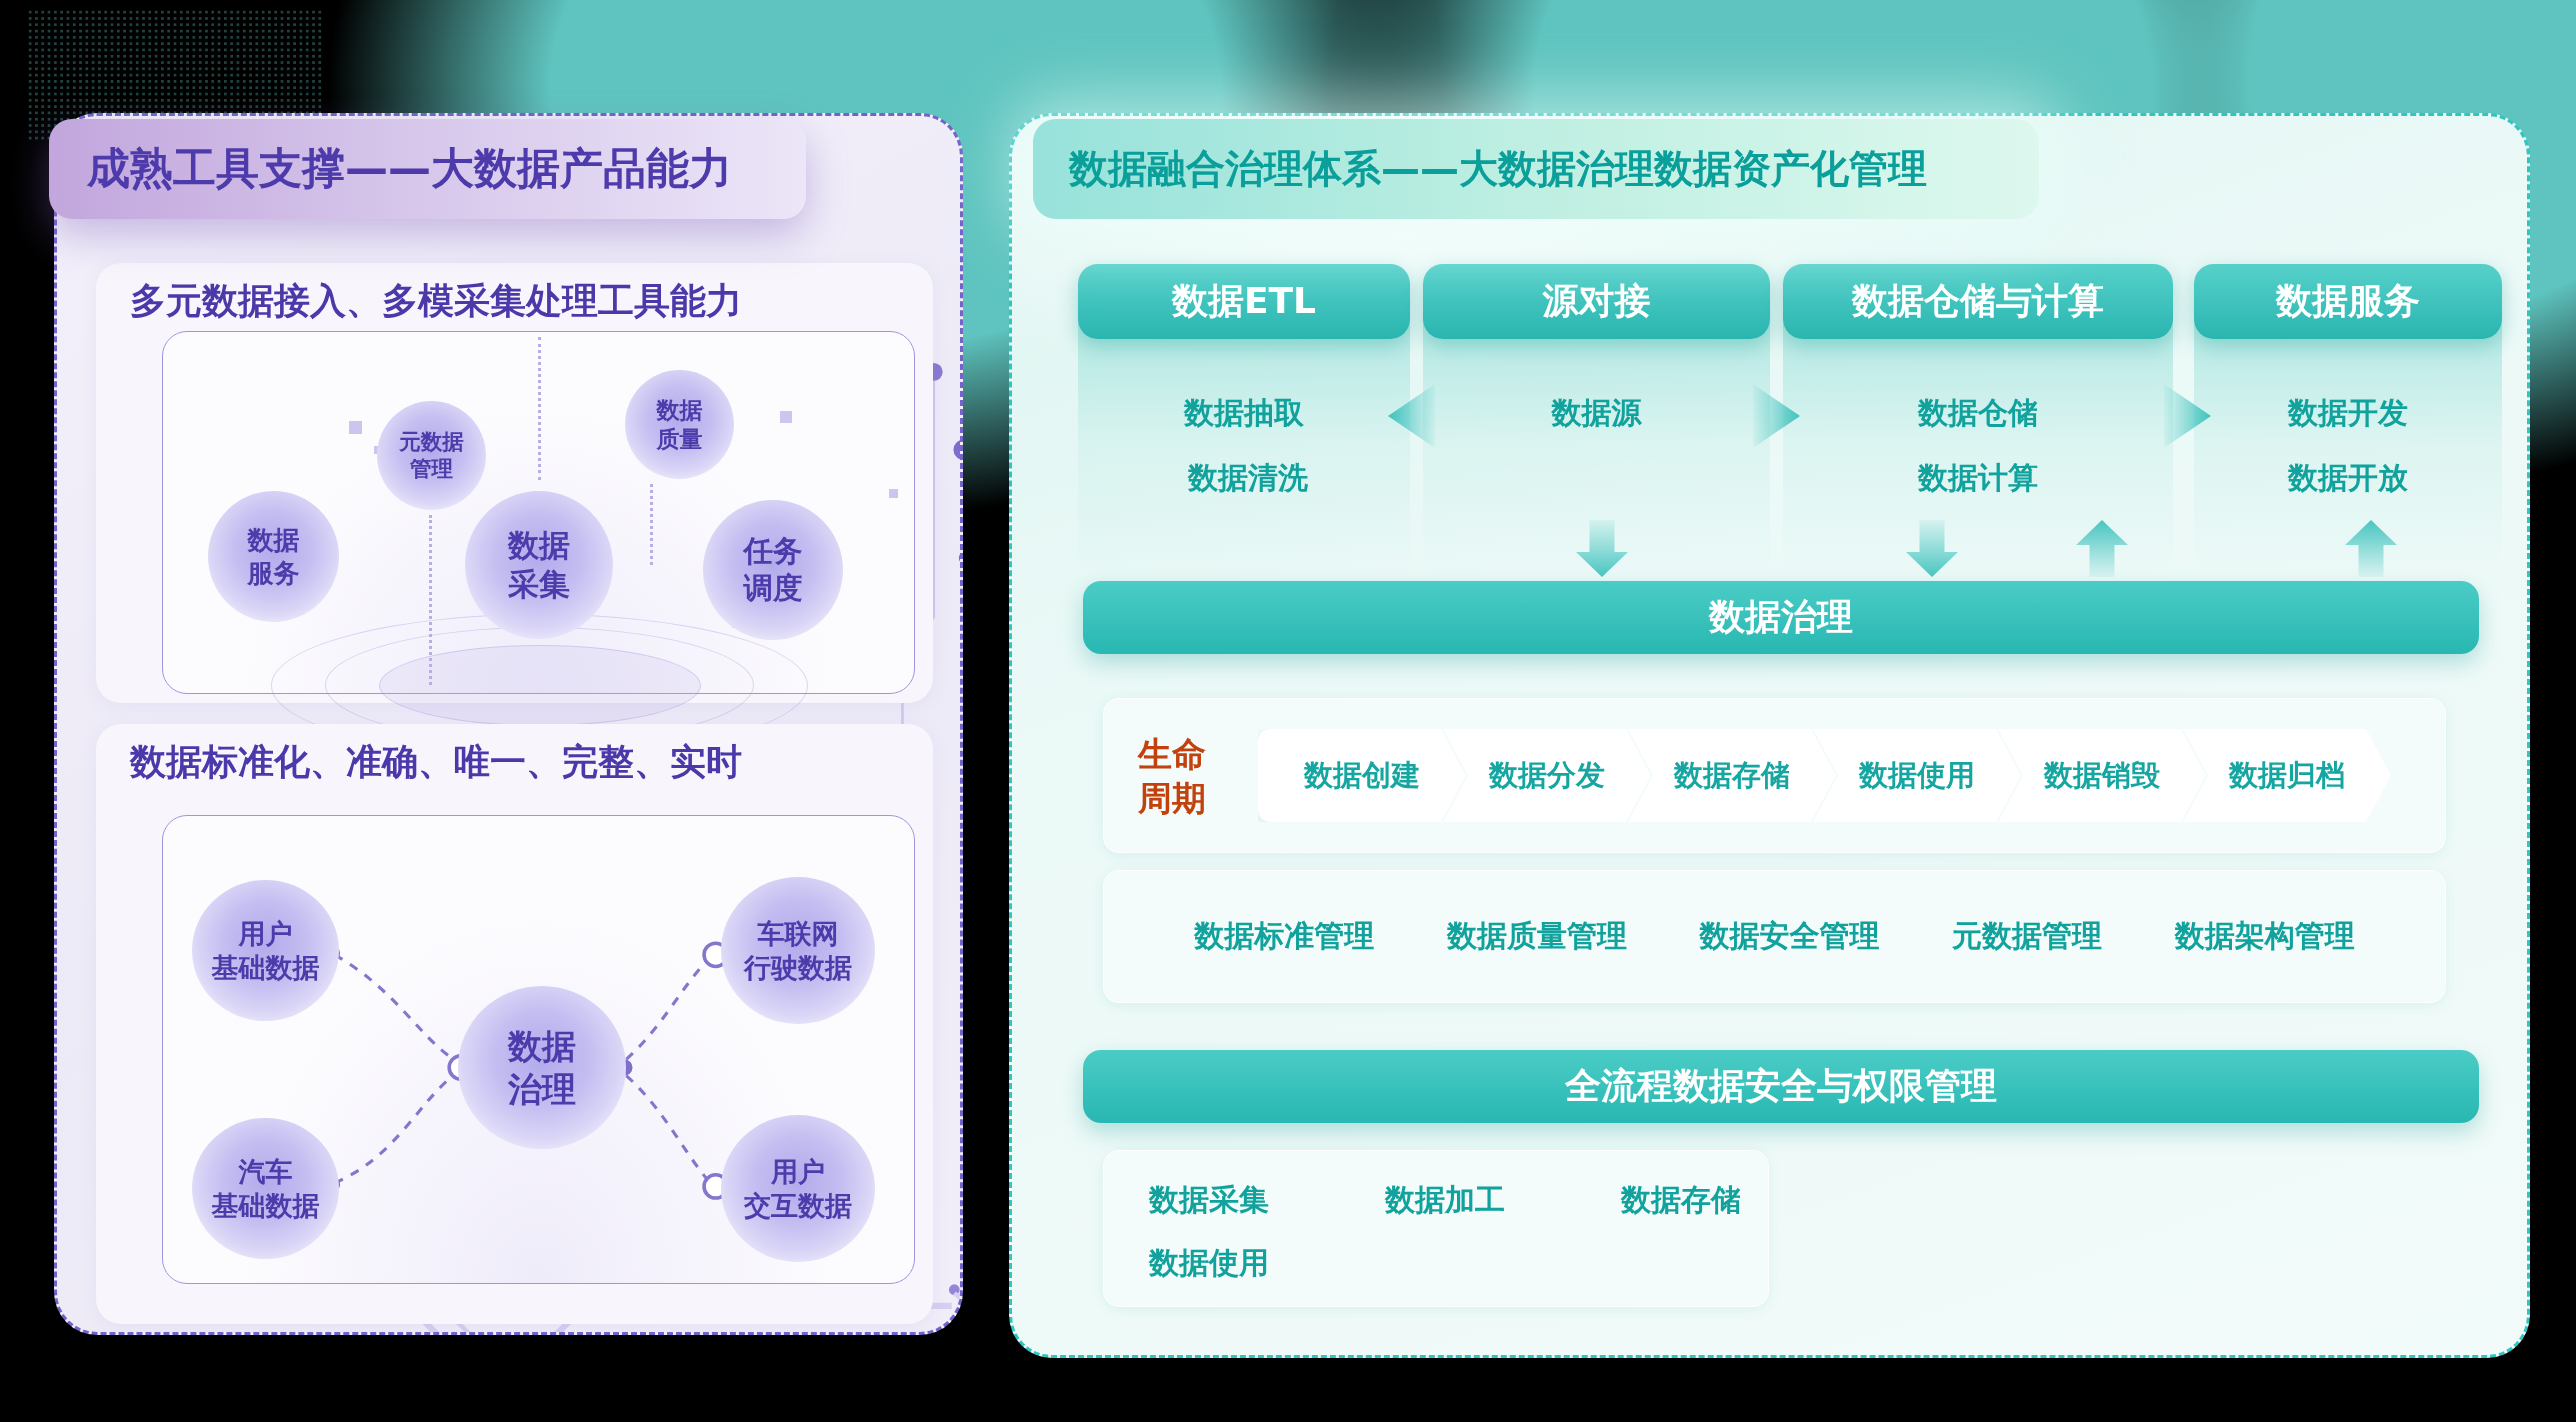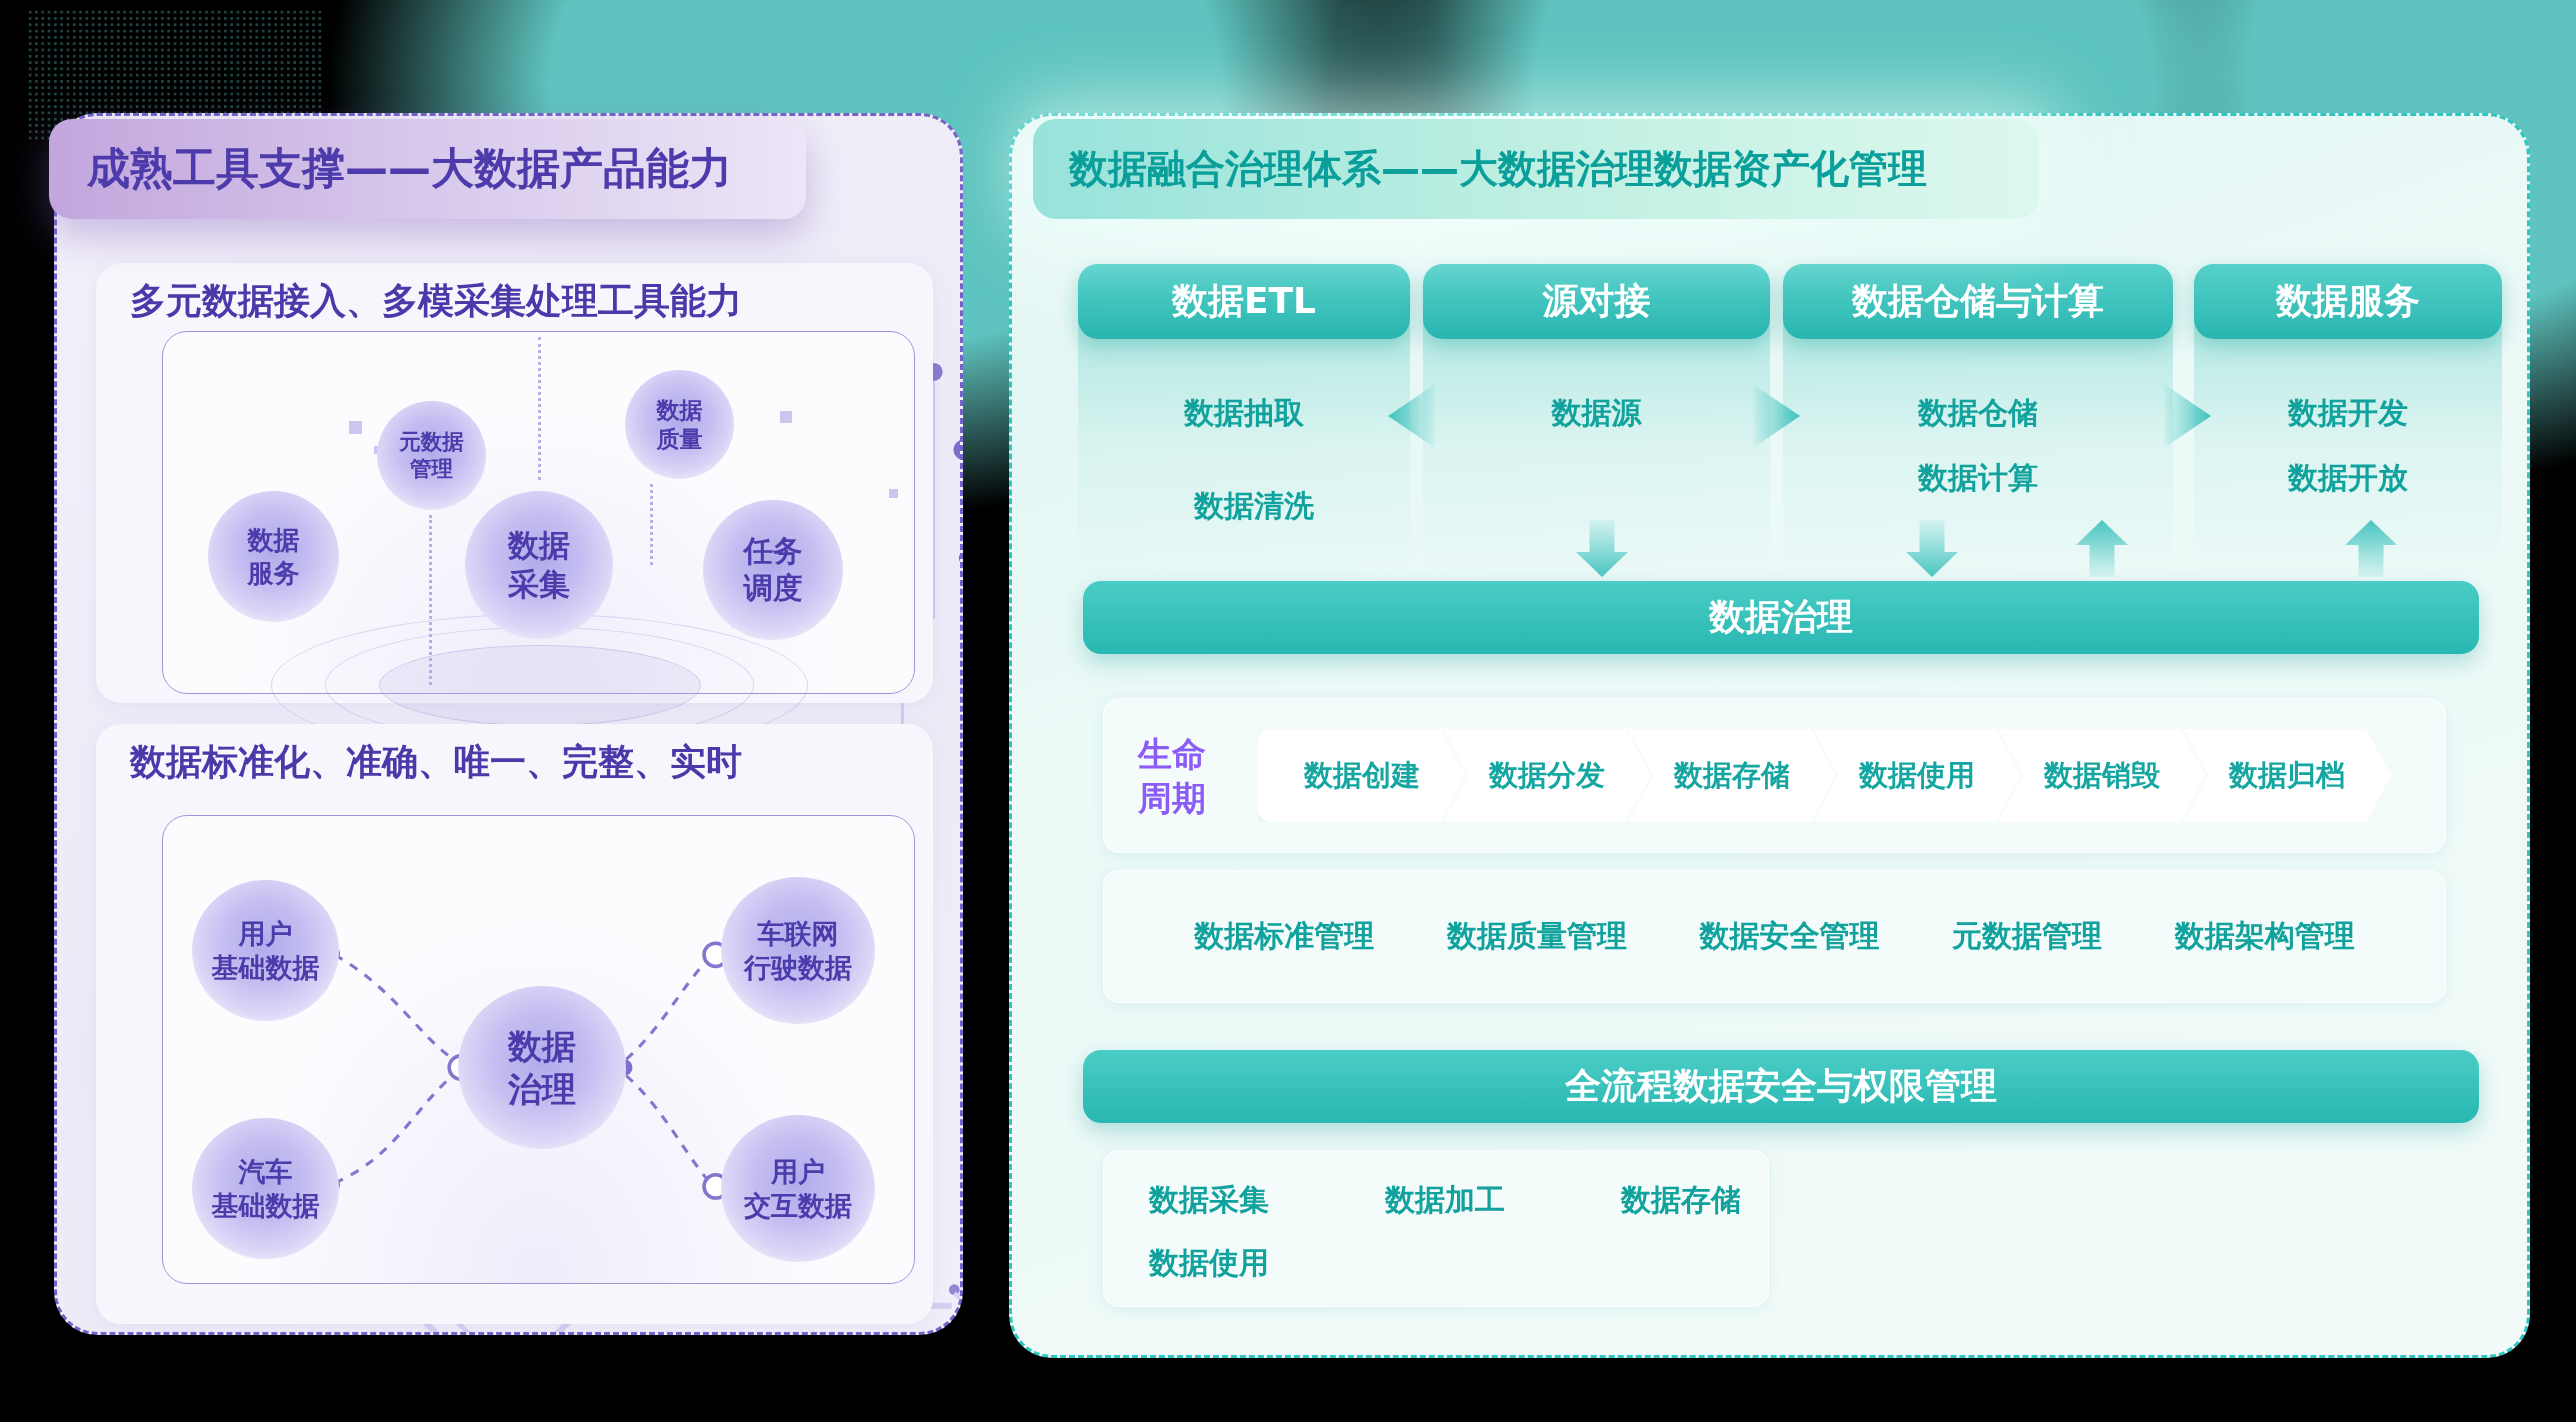--- a/index.html
+++ b/index.html
@@ -68,21 +68,21 @@
         clip-path:polygon(50% 100%, 0 56%, 26% 56%, 26% 0, 74% 0, 74% 56%, 100% 56%); }
   .varrow.up { background:linear-gradient(0deg, rgba(120,215,210,.15) 0%, rgba(56,192,187,.9) 100%);
         clip-path:polygon(50% 0, 100% 44%, 74% 44%, 74% 100%, 26% 100%, 26% 44%, 0 44%); }
   .tealbar { position:absolute; left:71px; width:1396px; height:73px; border-radius:18px;
         background:linear-gradient(180deg,#4bccc6 0%,#28b7b2 100%);
         box-shadow:0 9px 22.4px rgba(30,160,155,.3);
         display:flex; align-items:center; justify-content:center;
         color:#fff; font-size:36px; font-weight:bold; }
   .whitebox { position:absolute; left:91px; width:1343px; border-radius:16px; background:#f3fcfa;
         box-shadow:0 2.7px 12.5px rgba(40,160,155,.10); border:1.8px solid rgba(255,255,255,.8); }
-  .lc-label { position:absolute; left:34px; top:50%; transform:translateY(-50%); font-size:34px; font-weight:bold; color:#8b5cf6; line-height:1.3; white-space:pre-line; }
+  .lc-label { position:absolute; left:34px; top:50%; transform:translateY(-50%); font-size:34px; font-weight:bold; color:#c2410c; line-height:1.3; white-space:pre-line; }
   .steps { position:absolute; left:154px; top:30px; height:93px; display:flex; }
   .step { width:208px; height:93px; margin-left:-23px; background:#fff;
         display:flex; align-items:center; justify-content:center;
         font-size:29px; font-weight:bold; color:#15a6a1;
         clip-path:polygon(0 0, calc(100% - 25px) 0, 100% 50%, calc(100% - 25px) 100%, 0 100%, 25px 50%);
         filter:drop-shadow(0 3.6px 7.2px rgba(20,140,135,.14)); }
   .step:first-child { margin-left:0; clip-path:polygon(0 0, calc(100% - 25px) 0, 100% 50%, calc(100% - 25px) 100%, 0 100%); border-radius:12.5px; }
   .mgmt { position:absolute; inset:0; display:flex; align-items:center; justify-content:space-around; padding:0 54px; }
   .mgmt span { font-size:30px; font-weight:bold; color:#12a29d; }
   .sec-row { position:absolute; left:45px; right:27px; display:flex; }
@@ -182,21 +182,21 @@
     <div class="col-body" style="left:411px; top:166px; width:347px; height:295px;"></div>
     <div class="col-body" style="left:771px; top:166px; width:390px; height:295px;"></div>
     <div class="col-body" style="left:1182px;top:166px; width:308px; height:295px;"></div>
 
     <div class="col-head" style="left:66px;  top:148px; width:332px;">数据ETL</div>
     <div class="col-head" style="left:411px; top:148px; width:347px;">源对接</div>
     <div class="col-head" style="left:771px; top:148px; width:390px;">数据仓储与计算</div>
     <div class="col-head" style="left:1182px;top:148px; width:308px;">数据服务</div>
 
     <div class="col-item" style="left:66px;  top:277px; width:332px;">数据抽取</div>
-    <div class="col-item" style="left:76px;  top:342px; width:332px;margin-top:28px;">数据清洗</div>
+    <div class="col-item" style="left:70px;  top:342px; width:332px;">数据清洗</div>
     <div class="col-item" style="left:411px; top:277px; width:347px;">数据源</div>
     <div class="col-item" style="left:771px; top:277px; width:390px;">数据仓储</div>
     <div class="col-item" style="left:771px; top:342px; width:390px;font-family:Liberation Serif, serif;">数据计算</div>
     <div class="col-item" style="left:1182px;top:277px; width:308px;">数据开发</div>
     <div class="col-item" style="left:1182px;top:342px; width:308px;">数据开放</div>
 
     <div class="harrow left" style="left:376px;  top:268px;"></div>
     <div class="harrow right" style="left:741px;  top:268px;"></div>
     <div class="harrow right" style="left:1152px; top:268px;"></div>
 

